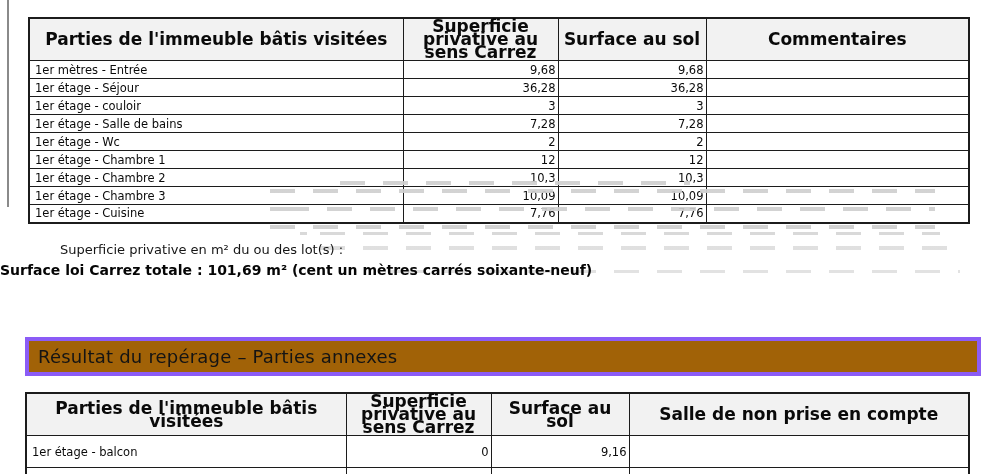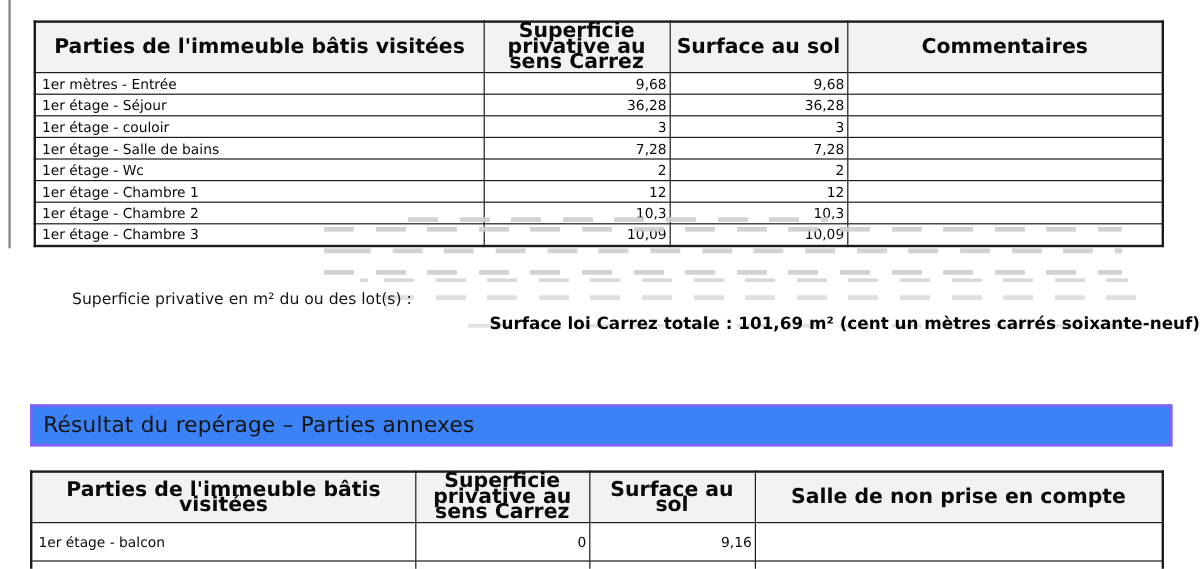--- a/index.html
+++ b/index.html
@@ -24,26 +24,26 @@
   thead tr{height:30px;}
   tbody tr{height:18px;}
 
   #carrez-table{left:28px;top:17px;width:940px;}
   #annex-table{left:25px;top:392px;width:943px;}
   #annex-table thead tr{height:29px;}
   #annex-table tbody tr{height:32px;}
 
   
   .intro-line{left:60px;top:242px;font-size:13px;color:#151515;}
-  .totals{left:0;top:261px;width:1000px;text-align:right;font-weight:bold;font-size:14px;line-height:18.5px;color:#050505;}
+  .totals{left:0;top:261px;width:1000px;text-align:left;font-weight:bold;font-size:14px;line-height:18.5px;color:#050505;}
 
   
   .banner{
-    left:25px;top:337px;width:939px;height:31px;background:#3b82f6;
-    border:2px solid #8b5cf6;display:flex;align-items:center;padding-left:9px;
+    left:25px;top:337px;width:939px;height:31px;background:#a16207;
+    border:4px solid #8b5cf6;display:flex;align-items:center;padding-left:9px;
     font-size:18px;color:#141414;letter-spacing:0.2px;
   }
 
   
   .wm{
     position:absolute;height:3.5px;opacity:0.92;
     background:repeating-linear-gradient(90deg,#cfcfcf 0,#cfcfcf 25px,rgba(0,0,0,0) 25px,rgba(0,0,0,0) 43px);
   }
   .wm1{left:340px;top:181px;width:350px;}
   .wm2{left:270px;top:189px;width:665px;}
@@ -115,20 +115,26 @@
         <td>10,3</td>
         <td>10,3</td>
         <td></td>
       </tr>
       <tr>
         <td>1er étage - Chambre 3</td>
         <td>10,09</td>
         <td>10,09</td>
         <td></td>
       </tr>
+      <tr>
+        <td>1er étage - Cuisine</td>
+        <td>7,76</td>
+        <td>7,76</td>
+        <td></td>
+      </tr>
     </tbody>
 </table>
 
 <div class="wm wm1"></div>
 <div class="wm wm2"></div>
 <div class="wm wm3"></div>
 <div class="wm wm4"></div>
 <div class="wm wm5"></div>
 <div class="wm wm6"></div>
 <div class="wm wm7"></div>

